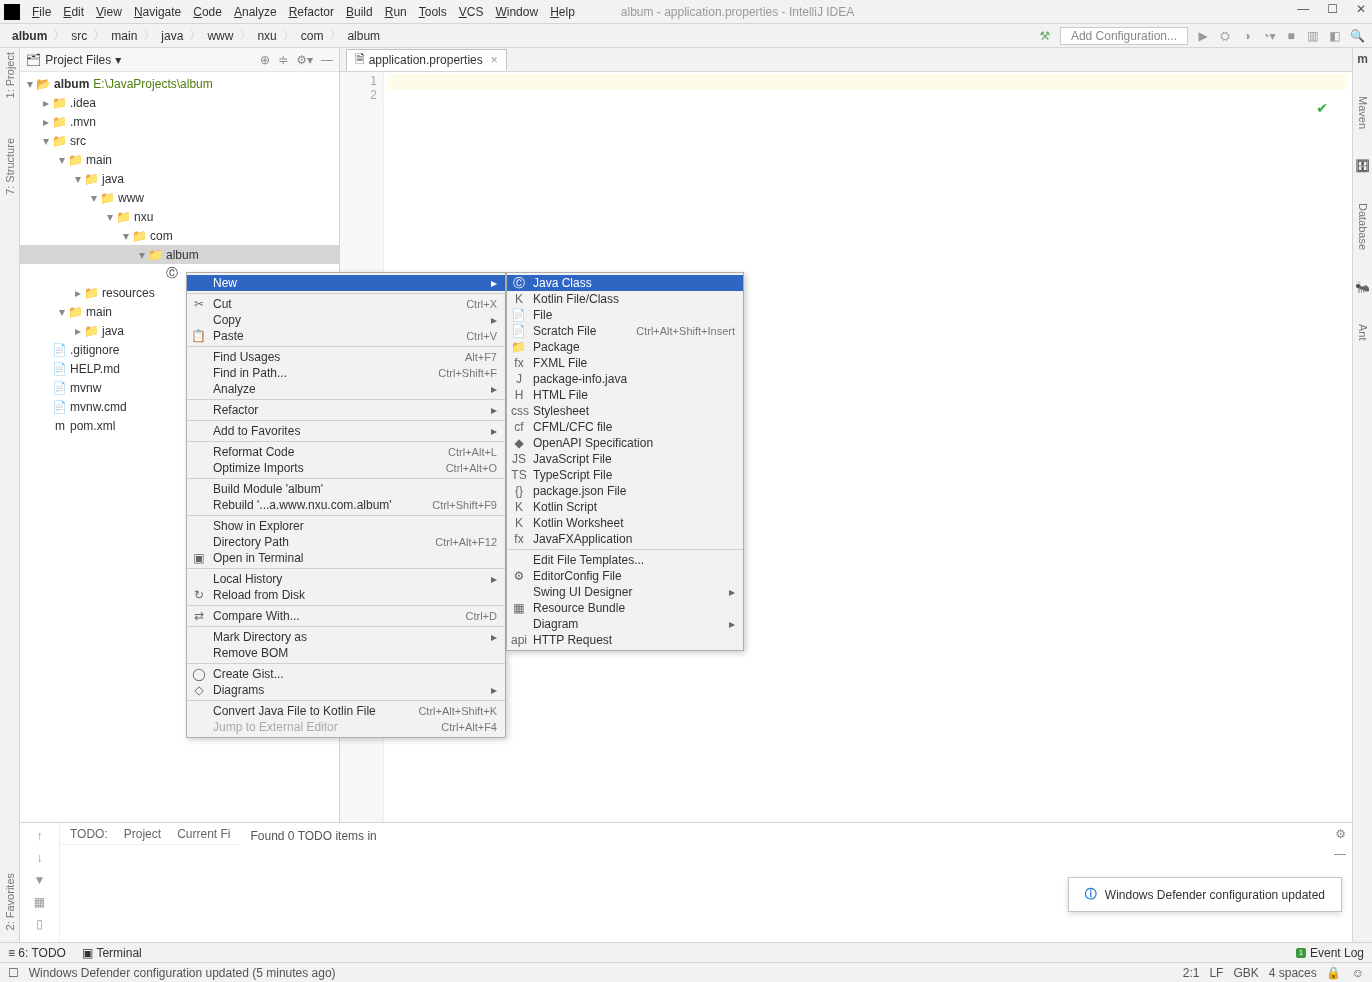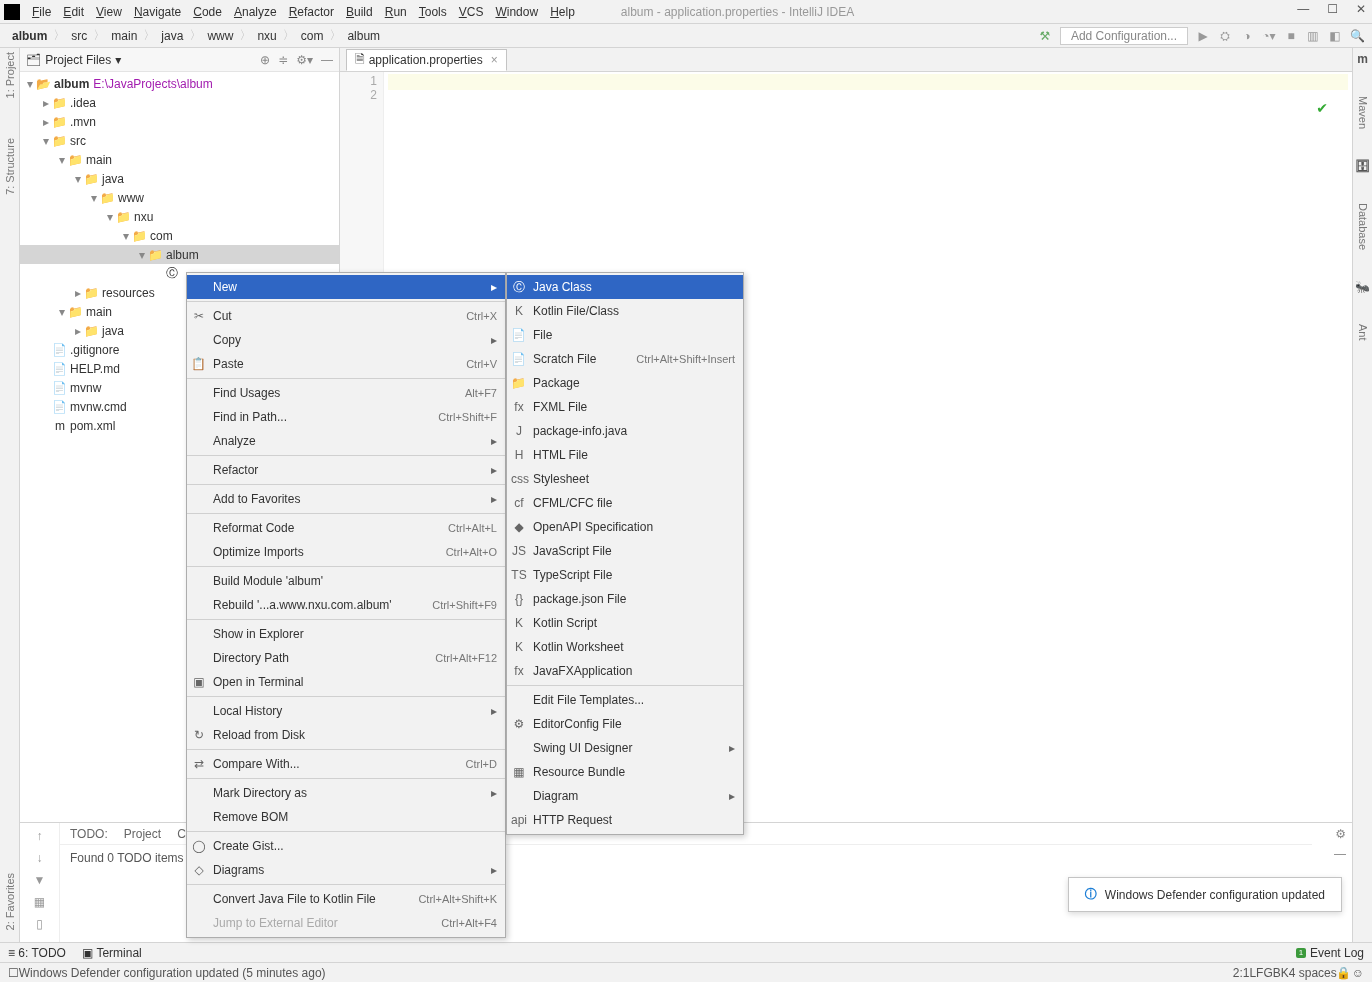--- a/index.html
+++ b/index.html
@@ -22,49 +22,49 @@
   .left-gutter .vlabel { writing-mode: vertical-rl; transform: rotate(180deg); color: #777; font-size: 11px; }
   .project-pane { width: 320px; background: #fff; border-right: 1px solid #d4d4d4; display: flex; flex-direction: column; }
   .pp-header { height: 24px; display: flex; align-items: center; justify-content: space-between; padding: 0 6px; border-bottom: 1px solid #e4e4e4; background: #f7f7f7; }
   .pp-header .left { display: flex; align-items: center; gap: 4px; }
   .pp-header .icons { display: flex; gap: 8px; color: #888; }
   .tree { flex: 1; overflow: auto; padding: 2px 0; font-size: 12px; }
   .tree-row { display: flex; align-items: center; height: 19px; padding-left: 4px; white-space: nowrap; }
   .tree-row.sel { background: #d5d5d5; }
   .tw { display: inline-block; width: 12px; text-align: center; color: #888; }
   .ficon { display: inline-block; width: 16px; text-align: center; margin-right: 2px; }
-  .tree-row .greypath { color: #a21caf; margin-left: 4px; }
+  .tree-row .greypath { color: #4d7c0f; margin-left: 4px; }
   .editor-area { flex: 1; background: #fff; display: flex; flex-direction: column; position: relative; }
   .tabs { height: 24px; border-bottom: 1px solid #d4d4d4; display: flex; align-items: flex-end; background: #f2f2f2; }
   .tab { height: 22px; border: 1px solid #c4c4c4; border-bottom: 1px solid #fff; background: #fff; padding: 2px 8px; margin-left: 6px; display: flex; align-items: center; gap: 4px; font-size: 12px; }
   .tab .close { color: #999; margin-left: 4px; }
   .editor-body { flex: 1; display: flex; background: #fff; }
   .gutter { width: 44px; background: #f7f7f7; border-right: 1px solid #eee; color: #aaa; text-align: right; padding: 2px 6px; font-family: Consolas, monospace; font-size: 12px; }
   .code { flex: 1; padding: 2px 4px; font-family: Consolas, monospace; }
   .code .line1 { background: #fcfce8; height: 16px; }
   .right-gutter { width: 20px; background: #f2f2f2; border-left: 1px solid #d4d4d4; display: flex; flex-direction: column; align-items: center; padding-top: 4px; gap: 30px; }
   .right-gutter .vlabel { writing-mode: vertical-rl; color: #777; font-size: 11px; }
   .right-gutter .micon { font-weight: bold; color: #555; }
   .bottom-pane { position: absolute; left: 20px; right: 20px; bottom: 40px; height: 120px; background: #fff; border-top: 1px solid #d4d4d4; display: flex; }
   .bp-left { width: 40px; border-right: 1px solid #eee; display: flex; flex-direction: column; align-items: center; padding-top: 6px; gap: 8px; color: #999; }
-  .bp-main { flex: 1; display: flex; flex-direction: column; }
+  .bp-main { flex: 1; display: flex; flex-direction: row; }
   .bp-tabs { height: 22px; border-bottom: 1px solid #eee; display: flex; align-items: center; gap: 16px; padding: 0 10px; color: #666; font-size: 12px; }
   .bp-body { flex: 1; padding: 6px 10px; color: #555; font-size: 12px; }
   .bp-icons-right { width: 40px; display: flex; flex-direction: column; align-items: flex-end; padding: 4px 6px; gap: 6px; color: #888; }
   .bottom-toolbar { position: absolute; left: 0; right: 0; bottom: 20px; height: 20px; background: #f2f2f2; border-top: 1px solid #d4d4d4; display: flex; align-items: center; padding: 0 8px; gap: 16px; font-size: 12px; }
   .bottom-toolbar .spacer { flex: 1; }
   .eventlog { display: flex; align-items: center; gap: 4px; }
   .eventlog .dot { width: 10px; height: 10px; background: #3c9a3c; border-radius: 2px; display:inline-block; color:#fff; font-size:8px; line-height:10px; text-align:center;}
   .statusbar { position: absolute; left: 0; right: 0; bottom: 0; height: 20px; background: #f2f2f2; border-top: 1px solid #d4d4d4; display: flex; align-items: center; padding: 0 8px; font-size: 12px; color: #555; }
   .statusbar .spacer { flex: 1; }
-  .statusbar .seg { }
+  .statusbar .seg { margin-left: 10px; }
   .toast { position: absolute; right: 30px; bottom: 70px; background: #fff; border: 1px solid #c4c4c4; padding: 8px 16px; display: flex; align-items: center; gap: 8px; box-shadow: 0 2px 6px rgba(0,0,0,.15); }
   .toast .i { color: #1e7fd6; font-weight: bold; }
   .ctx-menu { position: absolute; background: #f2f2f2; border: 1px solid #adadad; box-shadow: 2px 2px 6px rgba(0,0,0,.2); font-size: 12px; padding: 2px 0; }
-  .ctx-menu .mi { height: 24px; display: flex; align-items: center; padding: 0 8px 0 4px; gap: 6px; white-space: nowrap; }
+  .ctx-menu .mi { height: 16px; display: flex; align-items: center; padding: 0 8px 0 4px; gap: 6px; white-space: nowrap; }
   .ctx-menu .mi .micon { width: 16px; text-align: center; color: #666; }
   .ctx-menu .mi .lbl { flex: 1; padding-right: 30px; }
   .ctx-menu .mi .sc { color: #777; font-size: 11px; }
   .ctx-menu .mi .arrow { color: #666; width: 10px; text-align: right; }
   .ctx-menu .sep { height: 1px; background: #d0d0d0; margin: 2px 0; }
   .ctx-menu .mi.hl { background: #2f66c4; color: #fff; }
   .ctx-menu .mi.hl .sc, .ctx-menu .mi.hl .arrow, .ctx-menu .mi.hl .micon { color: #fff; }
   .ctx1 { left: 186px; top: 272px; width: 320px; }
   .ctx2 { left: 506px; top: 272px; width: 238px; }
   .disabled { color: #aaa; }

